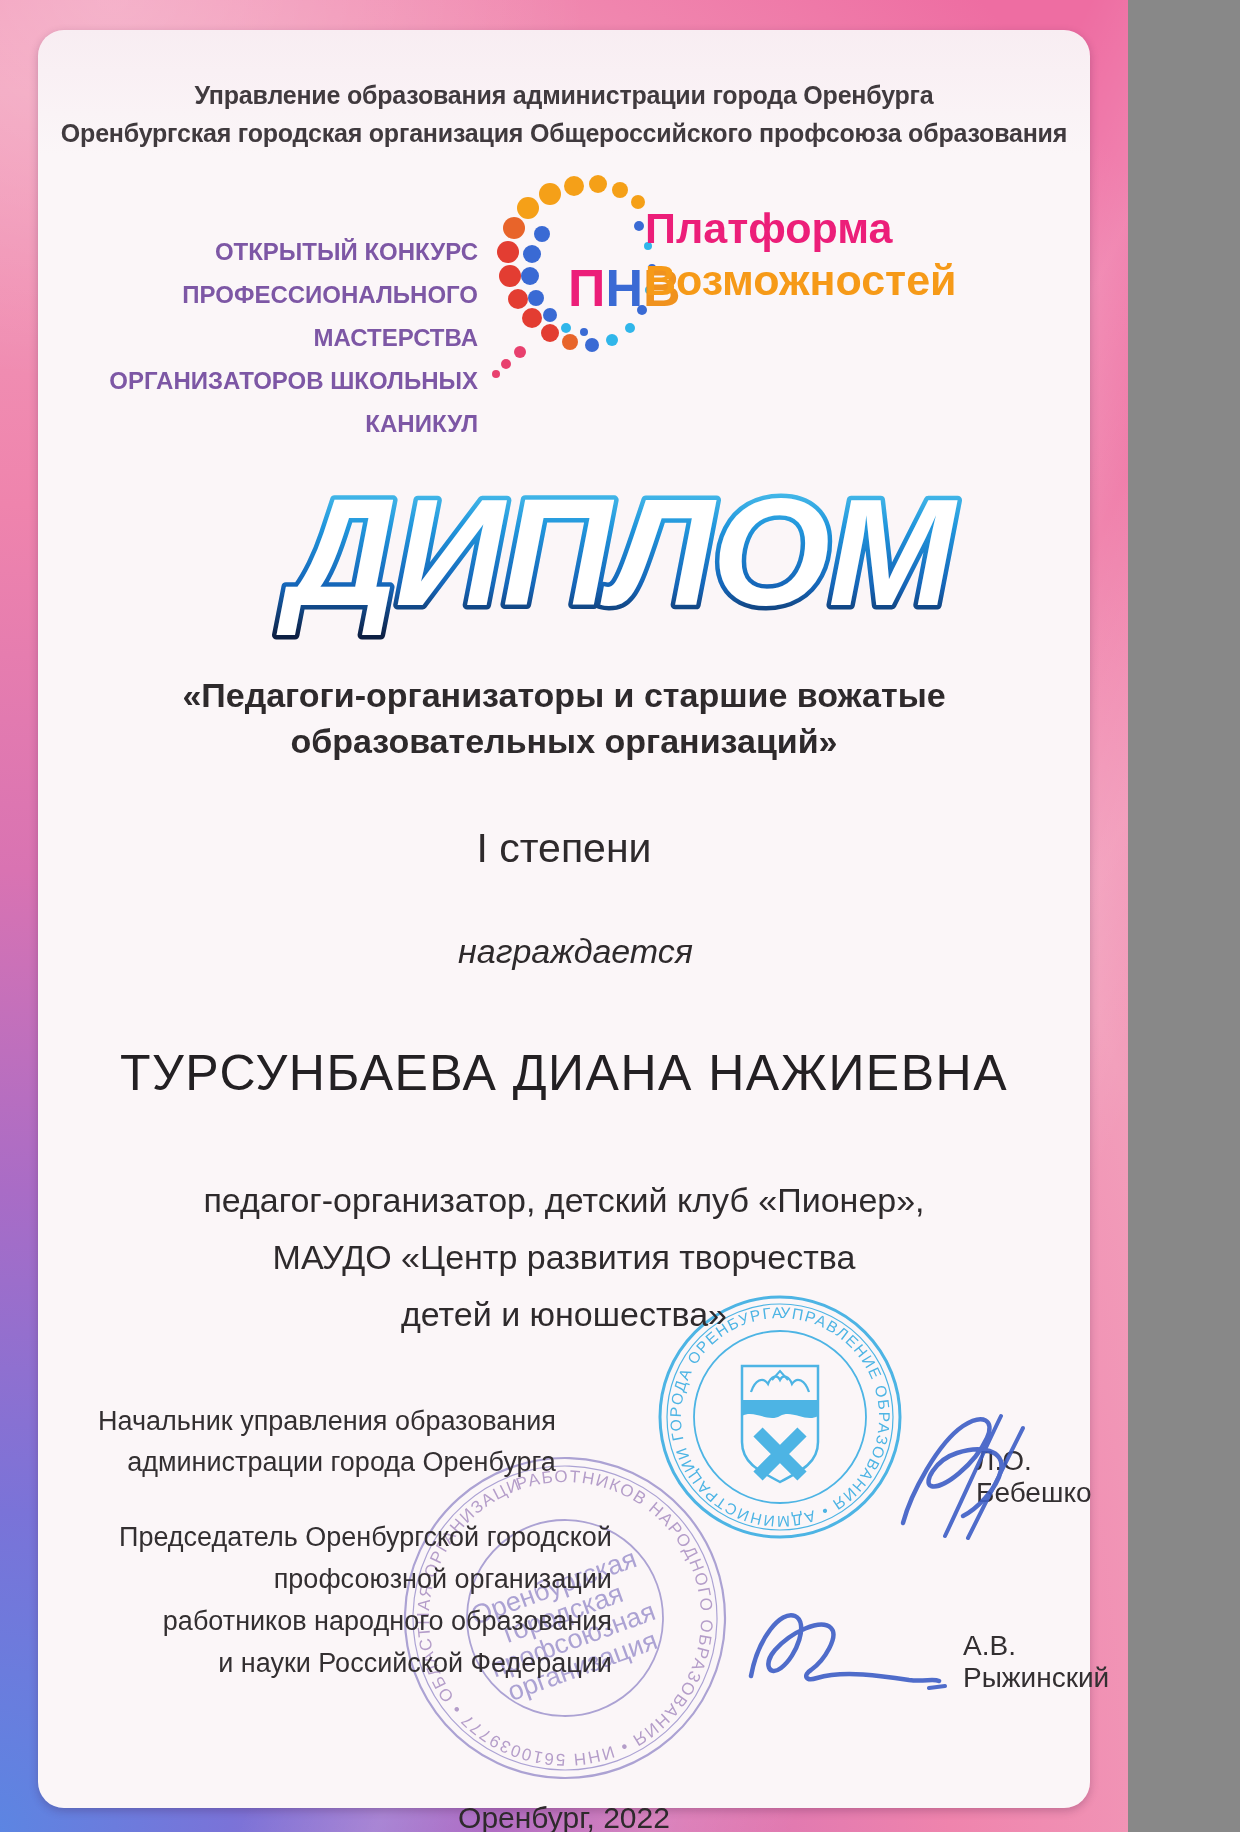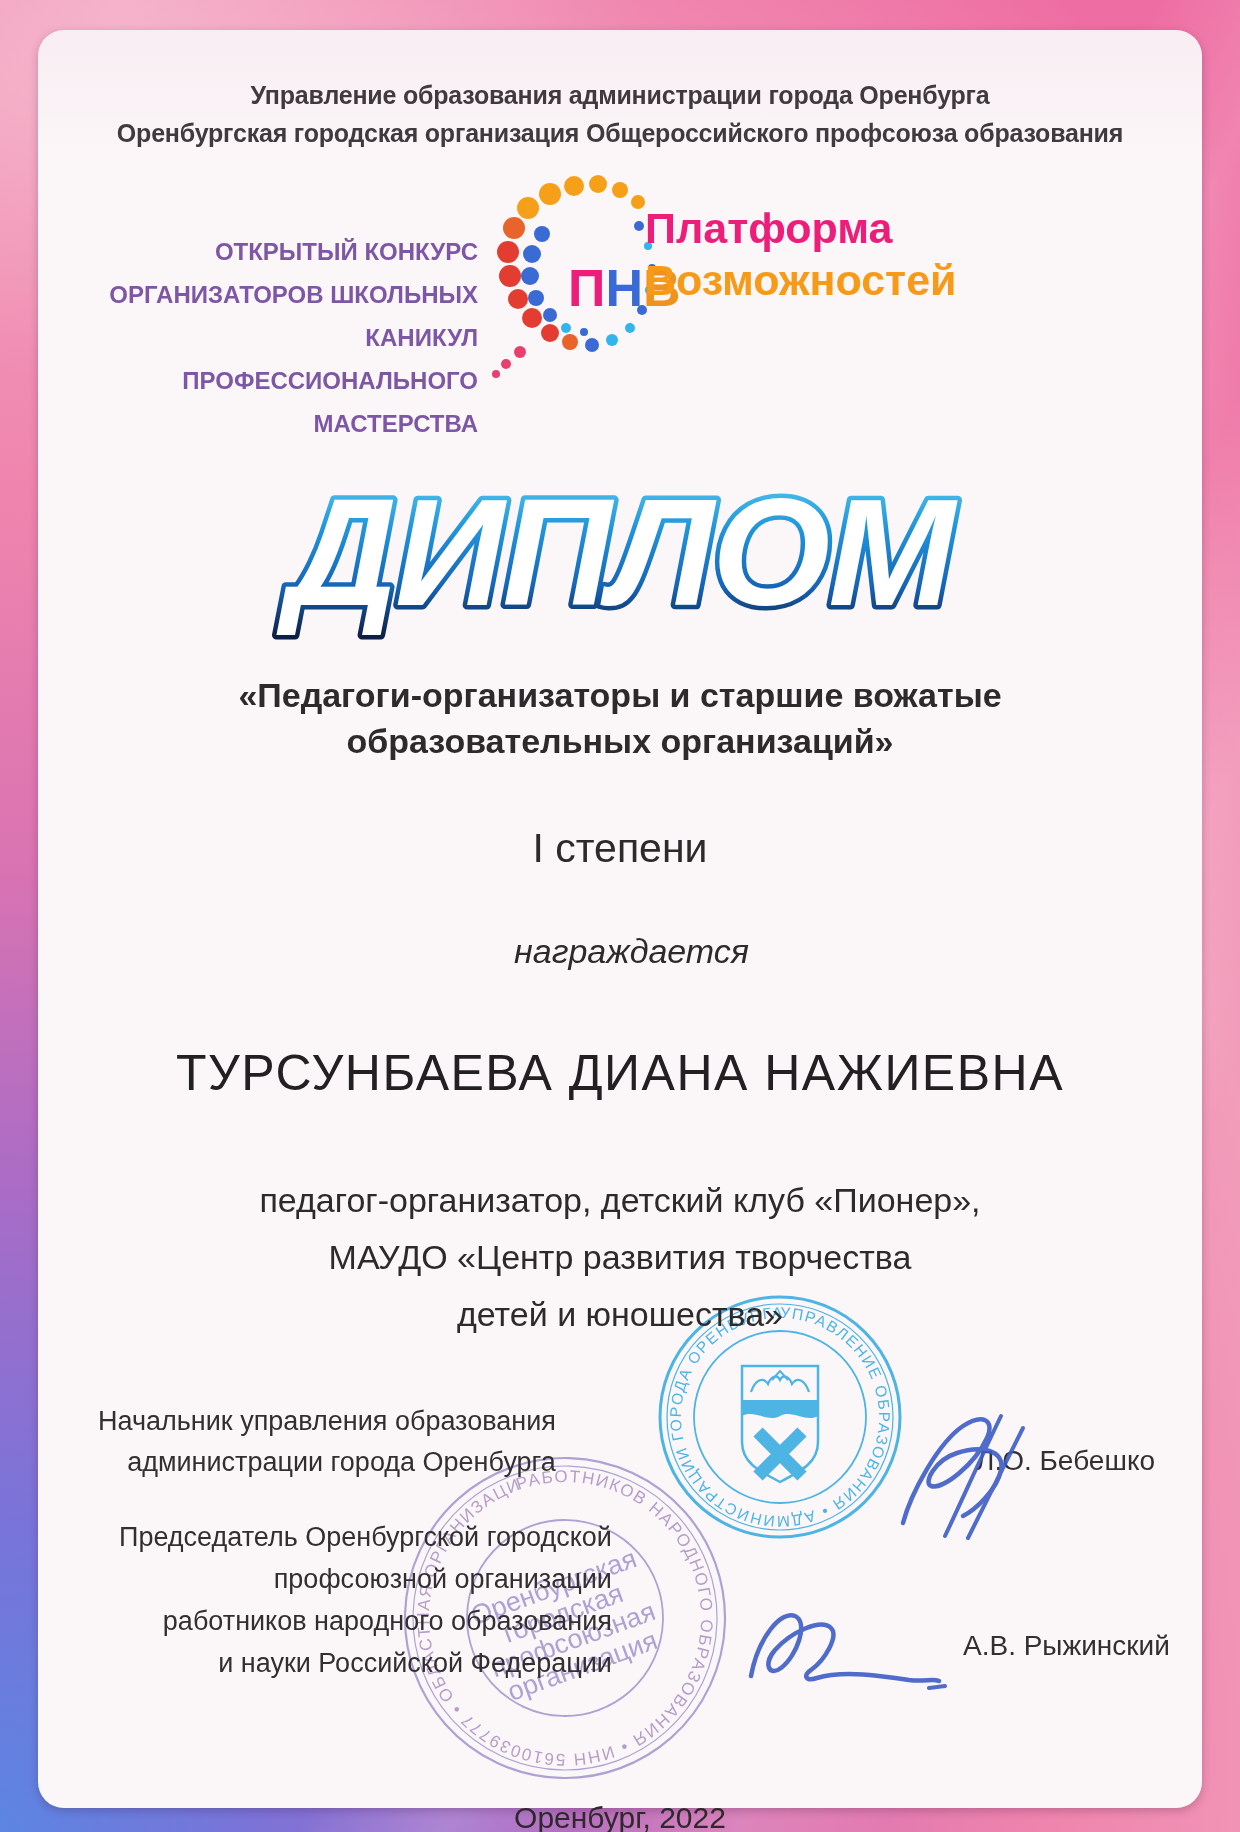--- a/index.html
+++ b/index.html
@@ -1,16 +1,16 @@
 <!DOCTYPE html>
 <html><head>
 <meta charset="utf-8">
 <style>
   html,body{margin:0;padding:0;background:#888;}
-  .stage{position:relative;width:1240px;height:1832px;overflow:hidden;
+  .stage{position:relative;width:1128px;height:1832px;overflow:hidden;
          font-family:"Liberation Sans",sans-serif;}
   .frame{position:absolute;inset:0;
     background:
       radial-gradient(60% 30% at 10% 0%, rgba(255,255,255,.28), rgba(255,255,255,0) 70%),
       linear-gradient(115deg, rgba(255,255,255,0) 55%, rgba(255,255,255,.16) 62%, rgba(255,255,255,0) 68%, rgba(255,255,255,.13) 76%, rgba(255,255,255,0) 83%),
       radial-gradient(145% 125% at 0% 100%,
         #5c85e2 0%, #7a73d8 14%, #a96cc6 28%, #d973b2 42%,
         #ef84ad 58%, #f29dba 76%, #ee6da2 100%);}
   .card{position:absolute;left:38px;right:38px;top:30px;bottom:24px;
     background:linear-gradient(180deg,#f8edf2 0%, #fbf6f8 7%, #fbf6f8 100%);
@@ -51,22 +51,22 @@
   <div class="frame">
     <div class="card">
 
       <div class="abs txt t-header">
         <div>Управление образования администрации города Оренбурга</div>
         <div>Оренбургская городская организация Общероссийского профсоюза образования</div>
       </div>
 
       <div class="abs contest">
         <div>ОТКРЫТЫЙ КОНКУРС</div>
+        <div>ПРОФЕССИОНАЛЬНОГО  МАСТЕРСТВА</div>
         <div>ОРГАНИЗАТОРОВ ШКОЛЬНЫХ КАНИКУЛ</div>
-        <div>ПРОФЕССИОНАЛЬНОГО  МАСТЕРСТВА</div>
       </div>
 
       <svg class="abs logo-svg" width="220" height="230" viewBox="0 0 220 230">
         <g>
           <circle cx="52" cy="52" r="11" fill="#f5a018"></circle>
           <circle cx="74" cy="38" r="11" fill="#f5a018"></circle>
           <circle cx="98" cy="30" r="10" fill="#f5a018"></circle>
           <circle cx="122" cy="28" r="9" fill="#f5a018"></circle>
           <circle cx="144" cy="34" r="8" fill="#f5a018"></circle>
           <circle cx="162" cy="46" r="7" fill="#f5a018"></circle>

